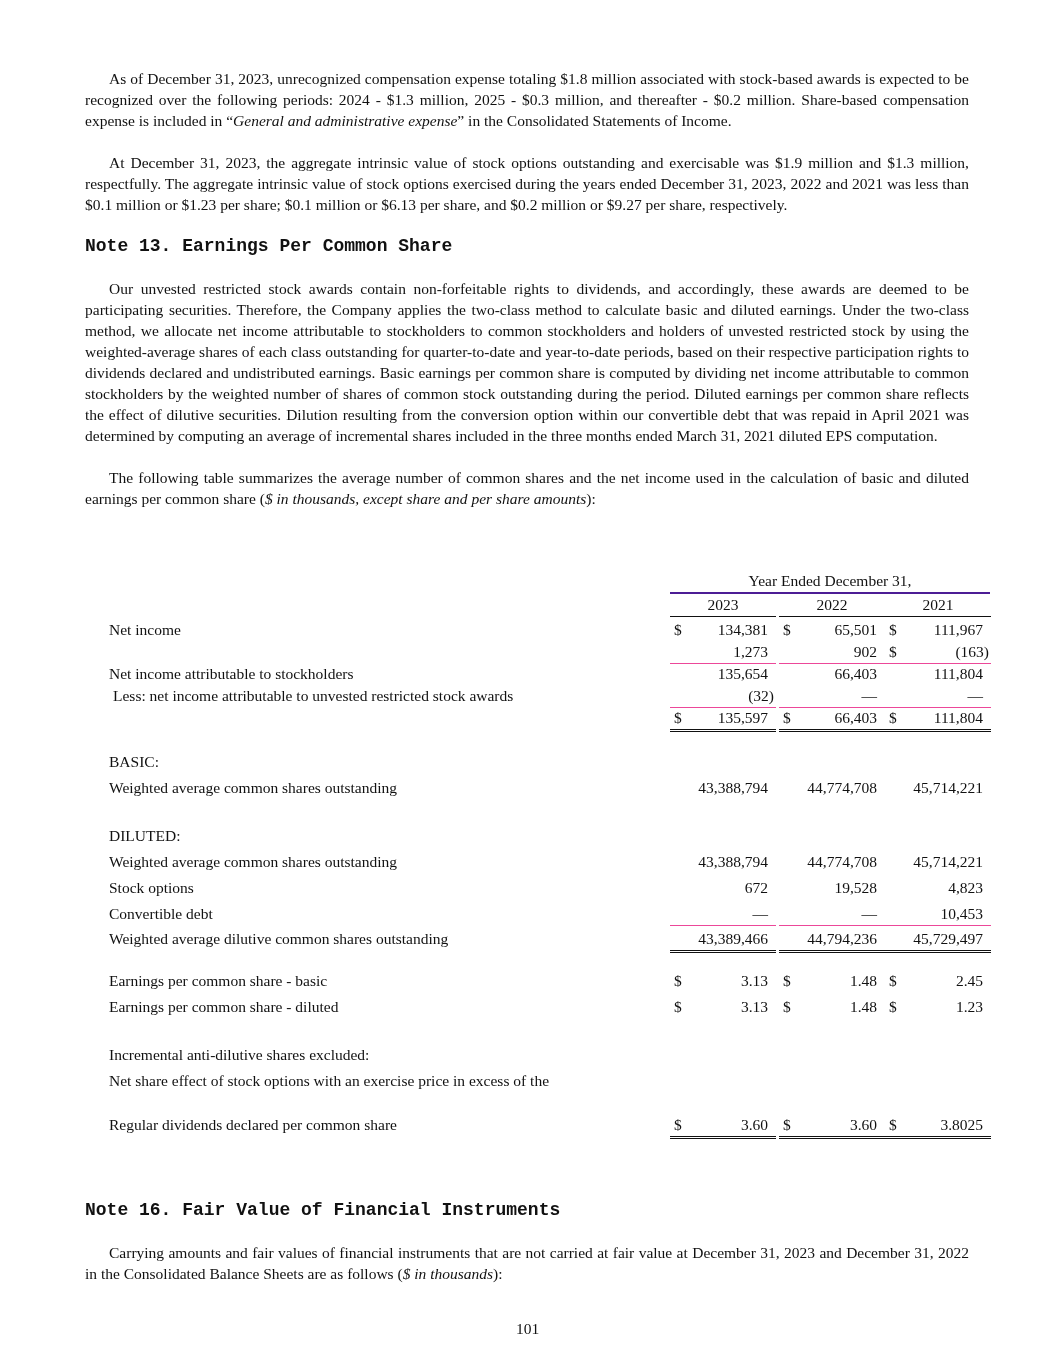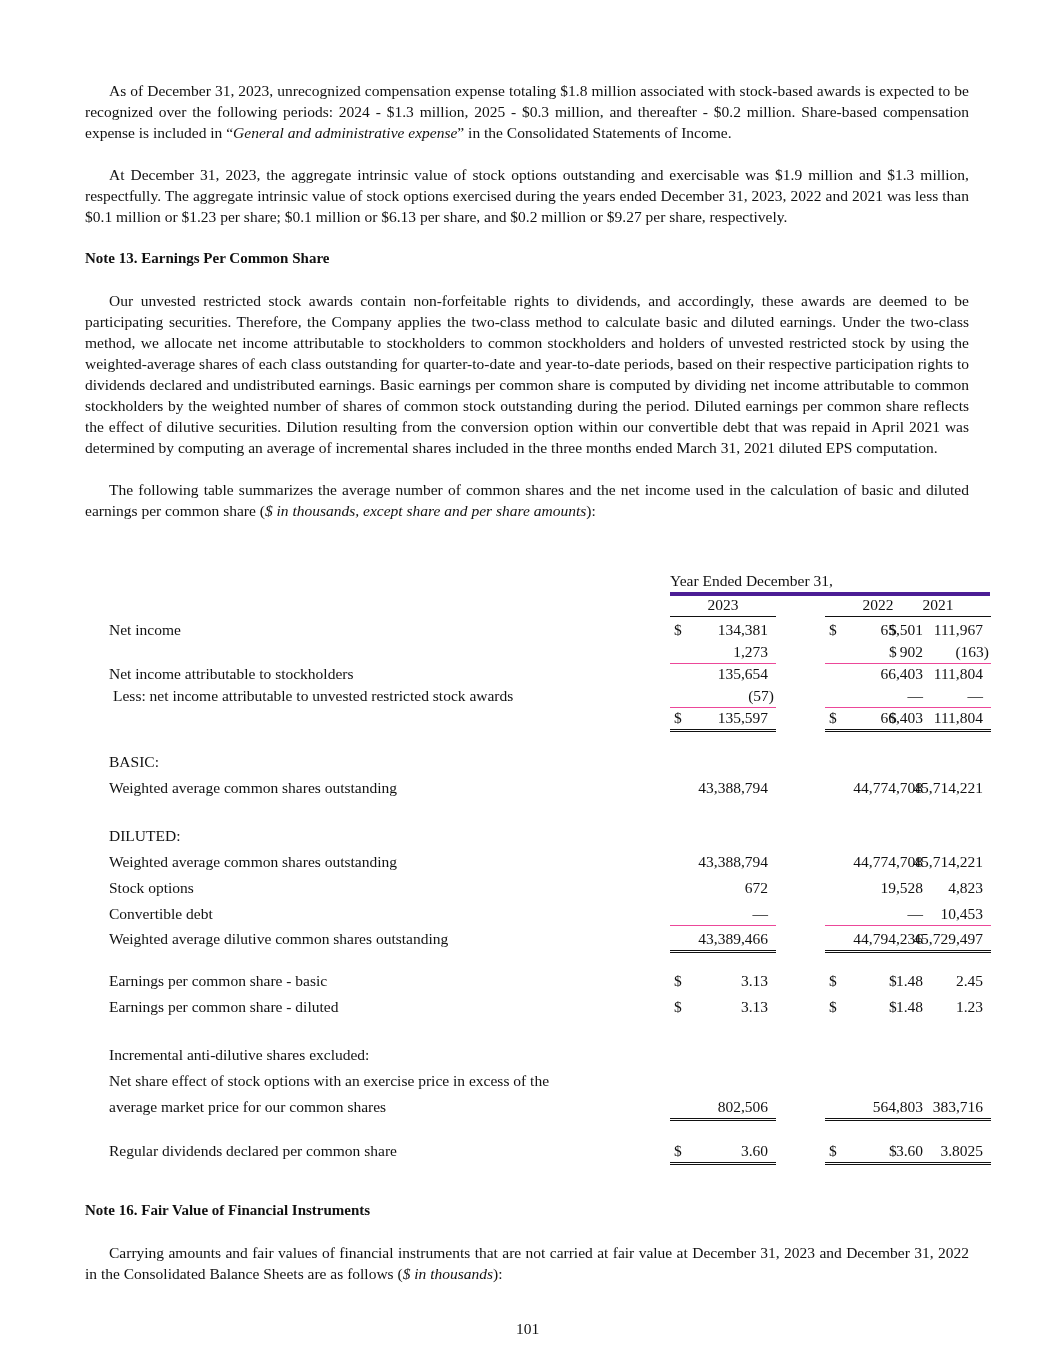--- a/index.html
+++ b/index.html
@@ -1,47 +1,47 @@
 <!DOCTYPE html>
 <html><head>
 <meta charset="utf-8">
 <style>
   html, body { margin: 0; padding: 0; background: #ffffff; }
   body {
     width: 1055px; height: 1365px; position: relative; overflow: hidden;
     font-family: "Liberation Serif", "DejaVu Serif", serif;
     color: #111; font-size: 15.5px;
   }
-  .page { position: absolute; left: 85px; top: 80px; width: 884px; }
+  .page { position: absolute; left: 85px; top: 68px; width: 884px; }
   p.para {
     margin: 0; line-height: 21px; text-align: justify; text-indent: 24px;
   }
   .gap { height: 21px; }
   h3.note {
-    margin: 0; font-size: 15px; font-weight: bold; line-height: 21px;
+    margin: 0; font-size: 18px; font-weight: bold; line-height: 21px; font-family: Liberation Mono, monospace;
   }
   em { font-style: italic; }
 
   
   .tbl { position: absolute; left: 85px; top: 570px; width: 905px; }
   .row { position: relative; height: 22px; line-height: 22px; }
   .label { position: absolute; left: 24px; white-space: nowrap; }
   .label.indent { left: 28px; }
   .col {
     position: absolute; width: 106px; height: 22px;
   }
   .c0 { left: 585px; }
-  .c1 { left: 694px; margin-left: 46px; }
+  .c1 { left: 694px; }
   .c2 { left: 800px; }
   .cur { position: absolute; left: 4px; }
   .val { position: absolute; right: 8px; }
   .col.ul { border-bottom: 1px solid #ec4899; }
   .col.dbl { border-bottom: 3px double #111; }
   .hdr-year { text-align: center; border-bottom: 1.5px solid #111; }
-  .hdr-top { position: absolute; left: 585px; width: 320px; border-bottom: 4px solid #4c1d95; }
+  .hdr-top { position: absolute; left: 585px; width: 320px; text-align: center; border-bottom: 2px solid #4c1d95; }
   .page-num { position: absolute; top: 1320px; left: 0; width: 1055px; text-align: center; }
 </style>
 </head>
 <body>
 
 <div class="page">
   <p class="para"><span>As of December 31, 2023, unrecognized compensation expense totaling $1.8 million associated with stock-based awards is expected to be recognized over the following periods: 2024 - $1.3 million, 2025 - $0.3 million, and thereafter - $0.2 million. Share-based compensation expense is included in “</span><em>General and administrative expense</em><span>” in the Consolidated Statements of Income.</span></p>
   <div class="gap"></div>
   <p class="para">At December 31, 2023, the aggregate intrinsic value of stock options outstanding and exercisable was $1.9 million and $1.3 million, respectfully. The aggregate intrinsic value of stock options exercised during the years ended December 31, 2023, 2022 and 2021 was less than $0.1 million or $1.23 per share; $0.1 million or $6.13 per share, and $0.2 million or $9.27 per share, respectively.</p>
   <div class="gap"></div>
@@ -100,21 +100,21 @@
         <span class="val">66,403</span>
       </div>
     <div class="col c2">
         <span class="val">111,804</span>
       </div>
   </div>
 
   <div class="row">
     <span class="label indent">Less: net income attributable to unvested restricted stock awards</span>
     <div class="col c0 ul">
-        <span class="val" style="right:2px">(57)</span>
+        <span class="val" style="right:2px">(32)</span>
       </div>
     <div class="col c1 ul">
         <span class="val">—</span>
       </div>
     <div class="col c2 ul">
         <span class="val">—</span>
       </div>
   </div>
 
   <div class="row">
@@ -230,32 +230,20 @@
         <span class="val">1.23</span>
       </div>
   </div>
 
   <div class="row" style="margin-top:26px">
     <span class="label">Incremental anti-dilutive shares excluded:</span>
   </div>
   <div class="row" style="margin-top:4px">
     <span class="label">Net share effect of stock options with an exercise price in excess of the</span>
   </div>
-  <div class="row" style="margin-top:4px">
-    <span class="label">average market price for our common shares</span>
-    <div class="col c0 dbl">
-        <span class="val">802,506</span>
-      </div>
-    <div class="col c1 dbl">
-        <span class="val">564,803</span>
-      </div>
-    <div class="col c2 dbl">
-        <span class="val">383,716</span>
-      </div>
-  </div>
 
   <div class="row" style="margin-top:22px">
     <span class="label">Regular dividends declared per common share</span>
     <div class="col c0 dbl">
         <span class="cur">$</span>
         <span class="val">3.60</span>
       </div>
     <div class="col c1 dbl">
         <span class="cur">$</span>
         <span class="val">3.60</span>

